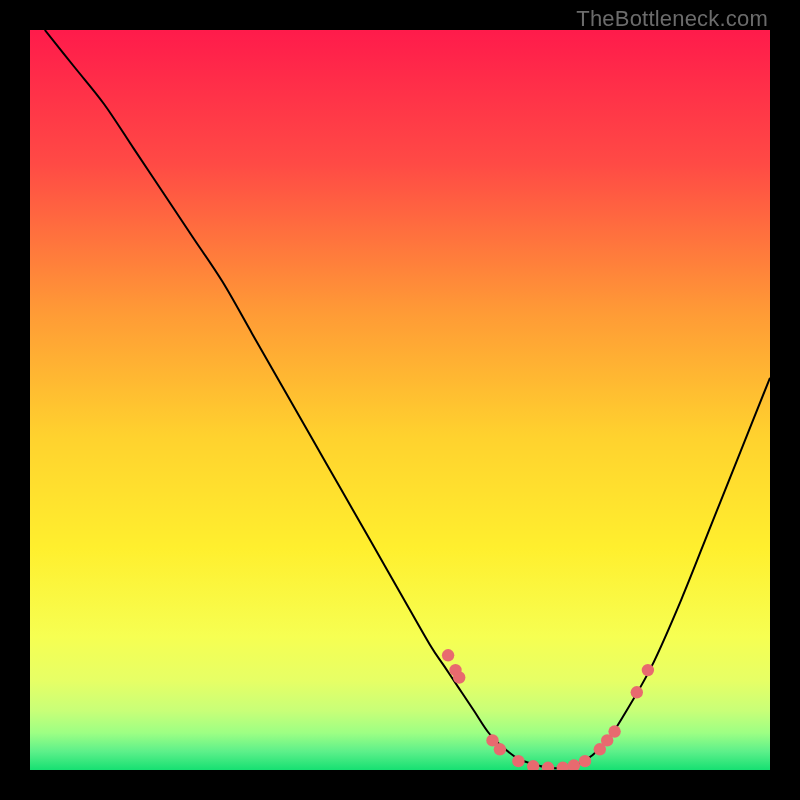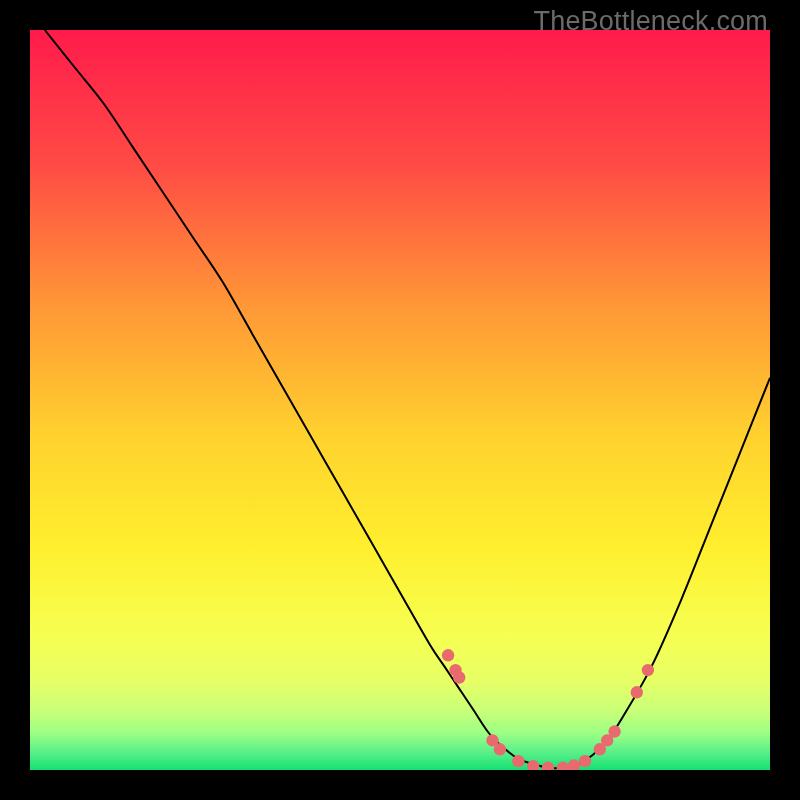--- a/index.html
+++ b/index.html
@@ -1,20 +1,20 @@
 <!DOCTYPE html>
 <html><head>
 <meta charset="utf-8">
 <style>
   * { margin: 0; padding: 0; box-sizing: border-box; }
   body { width: 800px; height: 800px; overflow: hidden; background: #000; position: relative; }
   .frame { position: absolute; top: 0; left: 0; width: 800px; height: 800px; background: #000; }
   .plot-area { position: absolute; top: 30px; left: 30px; width: 740px; height: 740px; }
   .gradient-bg { position: absolute; top: 0; left: 0; width: 100%; height: 100%; }
-  .watermark { position: absolute; top: 6px; right: 32px; font-family: Arial, Helvetica, sans-serif; font-size: 27px; color: #6b6b6b; font-weight: 500; letter-spacing: 0.2px; }
+  .watermark { position: absolute; top: 6px; right: 32px; font-family: Arial, Helvetica, sans-serif; font-size: 22px; color: #6b6b6b; font-weight: 500; letter-spacing: 0.2px; }
   svg.curve { position: absolute; top: 0; left: 0; width: 100%; height: 100%; }
 </style>
 </head>
 <body>
 
 <div class="frame">
   <div class="plot-area">
     <svg class="gradient-bg" viewBox="0 0 740 740" preserveAspectRatio="none">
       <defs>
         <linearGradient id="bg-grad" x1="0" y1="0" x2="0" y2="1">

